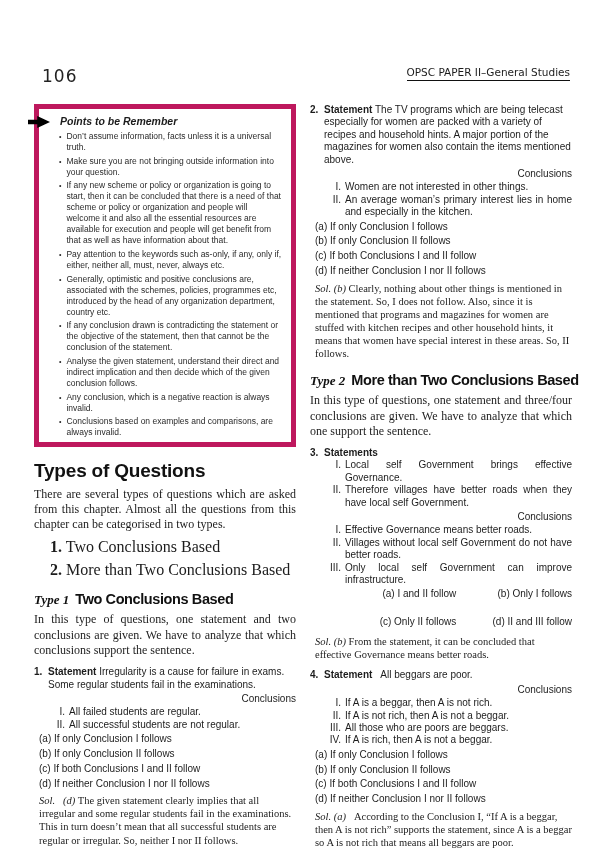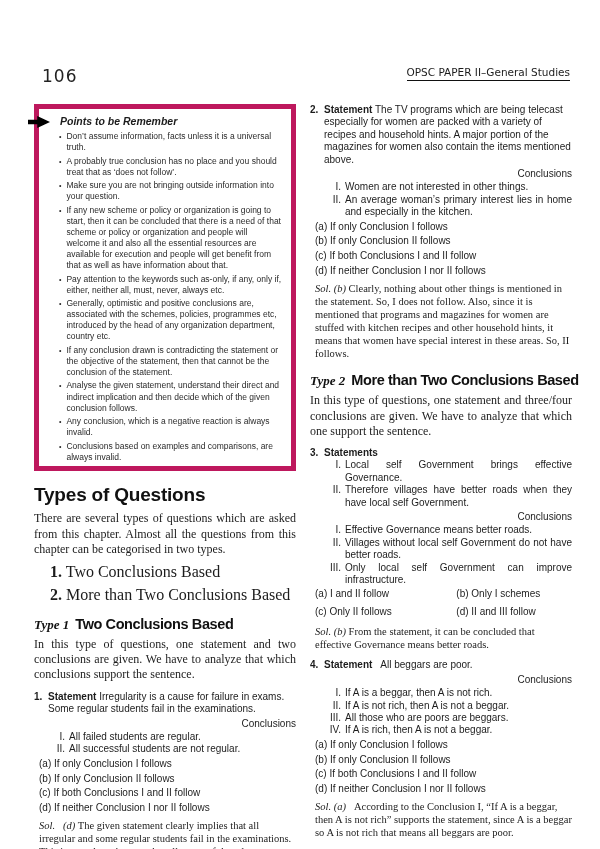--- a/index.html
+++ b/index.html
@@ -36,21 +36,21 @@
   .q-row { display:flex; }
   .q-num { width:14px; font-weight:700; flex:none; }
   .q-body { flex:1; min-width:0; }
   .q-label { font-weight:700; }
   .concl-label { font-weight:400; margin:2px 0 1px;text-align:right; }
   .concl-item { display:flex; }
   .rn { width:21px; text-align:right; padding-right:4px; flex:none; }
   .concl-text { flex:1; min-width:0; text-align:justify; }
   .options { margin-left:-9px; margin-top:2px; }
   .option { margin-bottom:2.5px; }
-  .options-2col { display:grid; grid-template-columns:55% 45%; margin-left:-9px; margin-top:2px; row-gap:3px; }
+  .options-2col { display:grid; grid-template-columns:55% 45%; margin-left:-9px; margin-top:2px; row-gap:13px;text-align:right; }
   .sol { margin-top:4px; margin-left:-9px; font-family:"Liberation Serif",serif; font-size:10.5px; line-height:1.25; }
   .sol-label, .sol-answer { font-weight:400; font-style:italic; }
   .sol-gap { margin-right:8px; }
 </style>
 </head>
 <body>
 
 <div class="page">
 
   <div class="header">
@@ -65,24 +65,20 @@
       <div class="points-box">
         <span class="arrow-icon"></span>
         <div class="points-title">Points to be Remember</div>
         <ul class="points-list">
           <li>
               <span class="bullet">•</span>
               <span>Don’t assume information, facts unless it is a universal truth.</span>
             </li>
           <li>
               <span class="bullet">•</span>
-              <span>A probably true conclusion has no place and you should treat that as ‘does not follow’.</span>
-            </li>
-          <li>
-              <span class="bullet">•</span>
               <span>Make sure you are not bringing outside information into your question.</span>
             </li>
           <li>
               <span class="bullet">•</span>
               <span>If any new scheme or policy or organization is going to start, then it can be concluded that there is a need of that scheme or policy or organization and people will welcome it and also all the essential resources are available for execution and people will get benefit from that as well as have information about that.</span>
             </li>
           <li>
               <span class="bullet">•</span>
               <span>Pay attention to the keywords such as-only, if any, only if, either, neither all, must, never, always etc.</span>
             </li>
@@ -201,21 +197,21 @@
             <div class="concl-item">
                 <span class="rn">II.</span>
                 <span class="concl-text">Villages without local self Government do not have better roads.</span>
               </div>
             <div class="concl-item">
                 <span class="rn">III.</span>
                 <span class="concl-text">Only local self Government can improve infrastructure.</span>
               </div>
             <div class="options-2col">
               <div class="option">(a) I and II follow</div>
-              <div class="option">(b) Only I schemes</div>
+              <div class="option">(b) Only I follows</div>
               <div class="option">(c) Only II follows</div>
               <div class="option">(d) II and III follow</div>
             </div>
             <div class="sol"><span class="sol-label">Sol.</span> <span class="sol-answer">(b)</span> <span>From the statement, it can be concluded that effective Governance means better roads.</span></div>
           </div>
         </div>
       </div>
 
       <div class="question">
         <div class="q-row">

